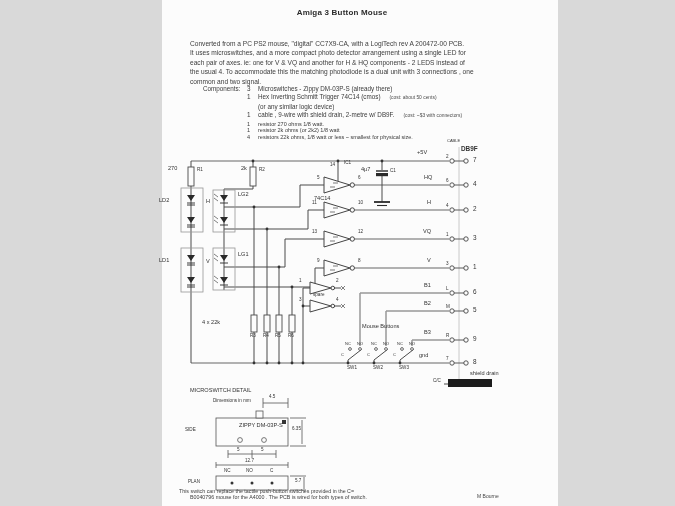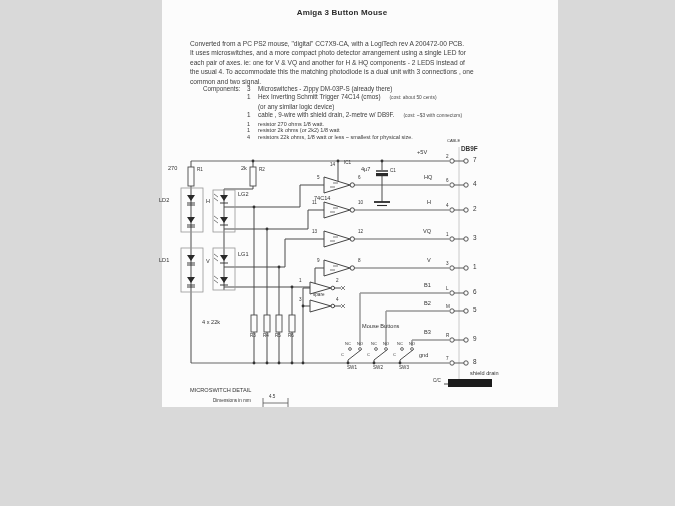--- a/index.html
+++ b/index.html
@@ -1,16 +1,16 @@
 <!DOCTYPE html>
 <html><head>
 <meta charset="utf-8">
 <style>
   html,body{margin:0;padding:0;background:#d9d9d9;}
-  .stage{position:relative;width:675px;height:407px;background:#d9d9d9;overflow:hidden;
+  .stage{position:relative;width:675px;height:506px;background:#d9d9d9;overflow:hidden;
          font-family:"Liberation Sans",sans-serif;color:#3a3a3a;}
   .sheet{position:absolute;left:162px;top:0;width:396px;height:506px;background:#fcfcfc;}
   .title{position:absolute;left:162px;top:8px;width:360px;text-align:center;
          font-size:8px;font-weight:bold;color:#2c2c2c;letter-spacing:.2px;}
   .intro{position:absolute;left:190px;top:39px;width:340px;font-size:6.6px;line-height:9.4px;color:#3c3c3c;}
   .intro div{white-space:nowrap;}
   .components{position:absolute;left:203px;top:85px;}
   .components .heading{position:absolute;left:0;top:0;font-size:6.3px;}
   .crows{position:absolute;left:44px;top:0;width:300px;}
   .crow{display:flex;align-items:baseline;font-size:6.3px;line-height:8.4px;white-space:nowrap;}

